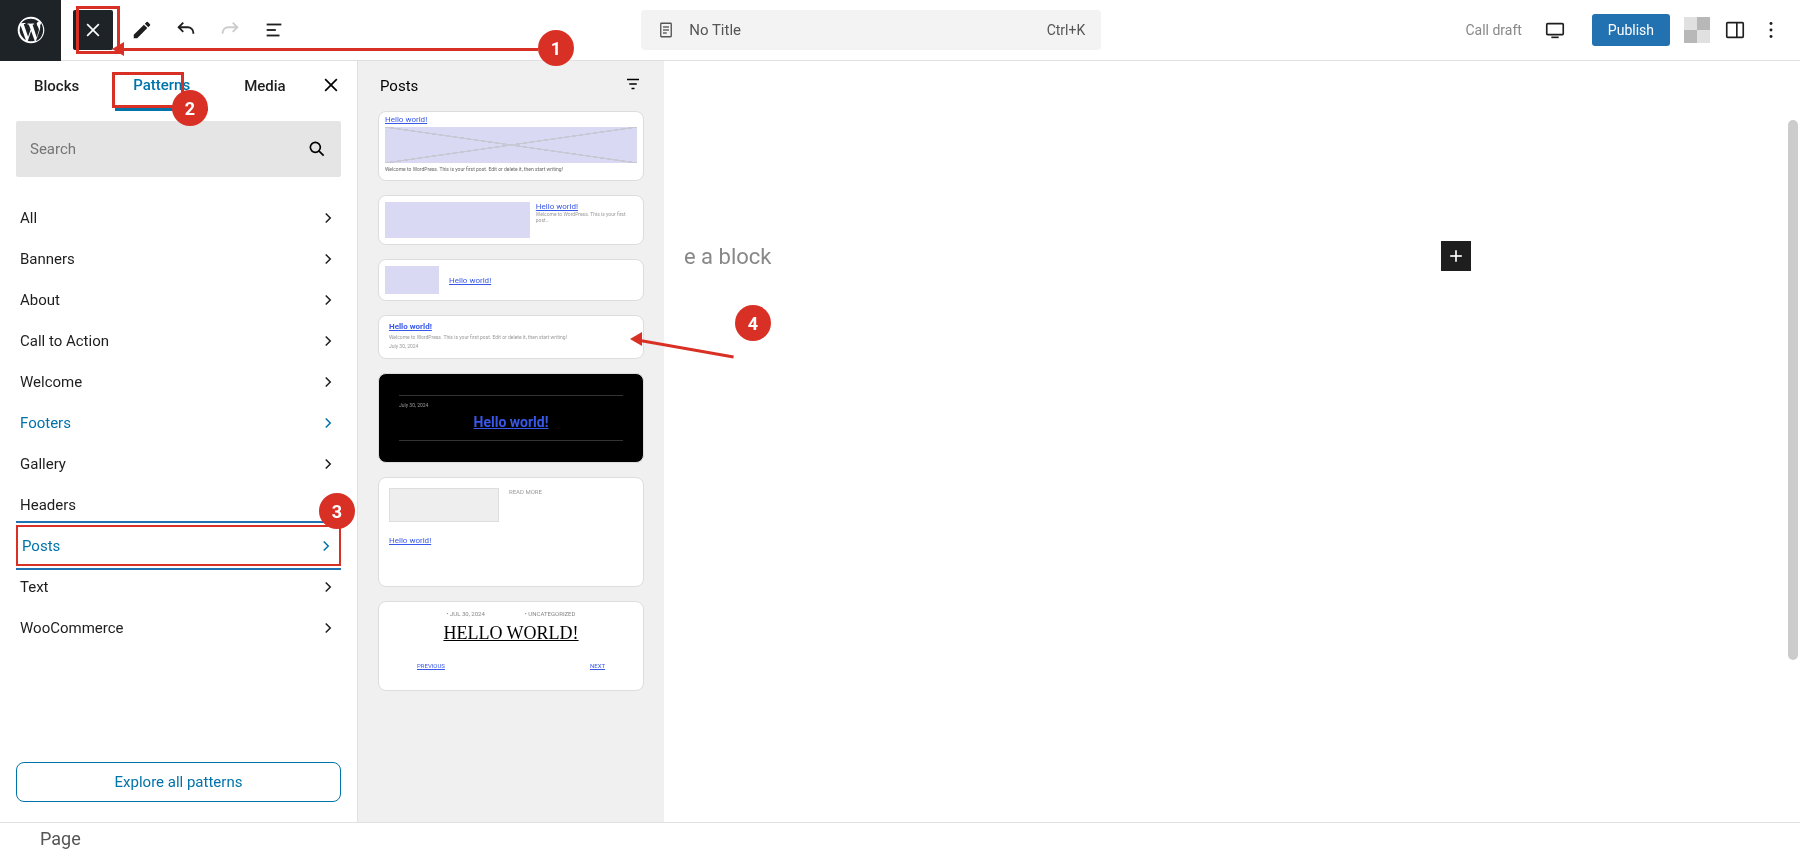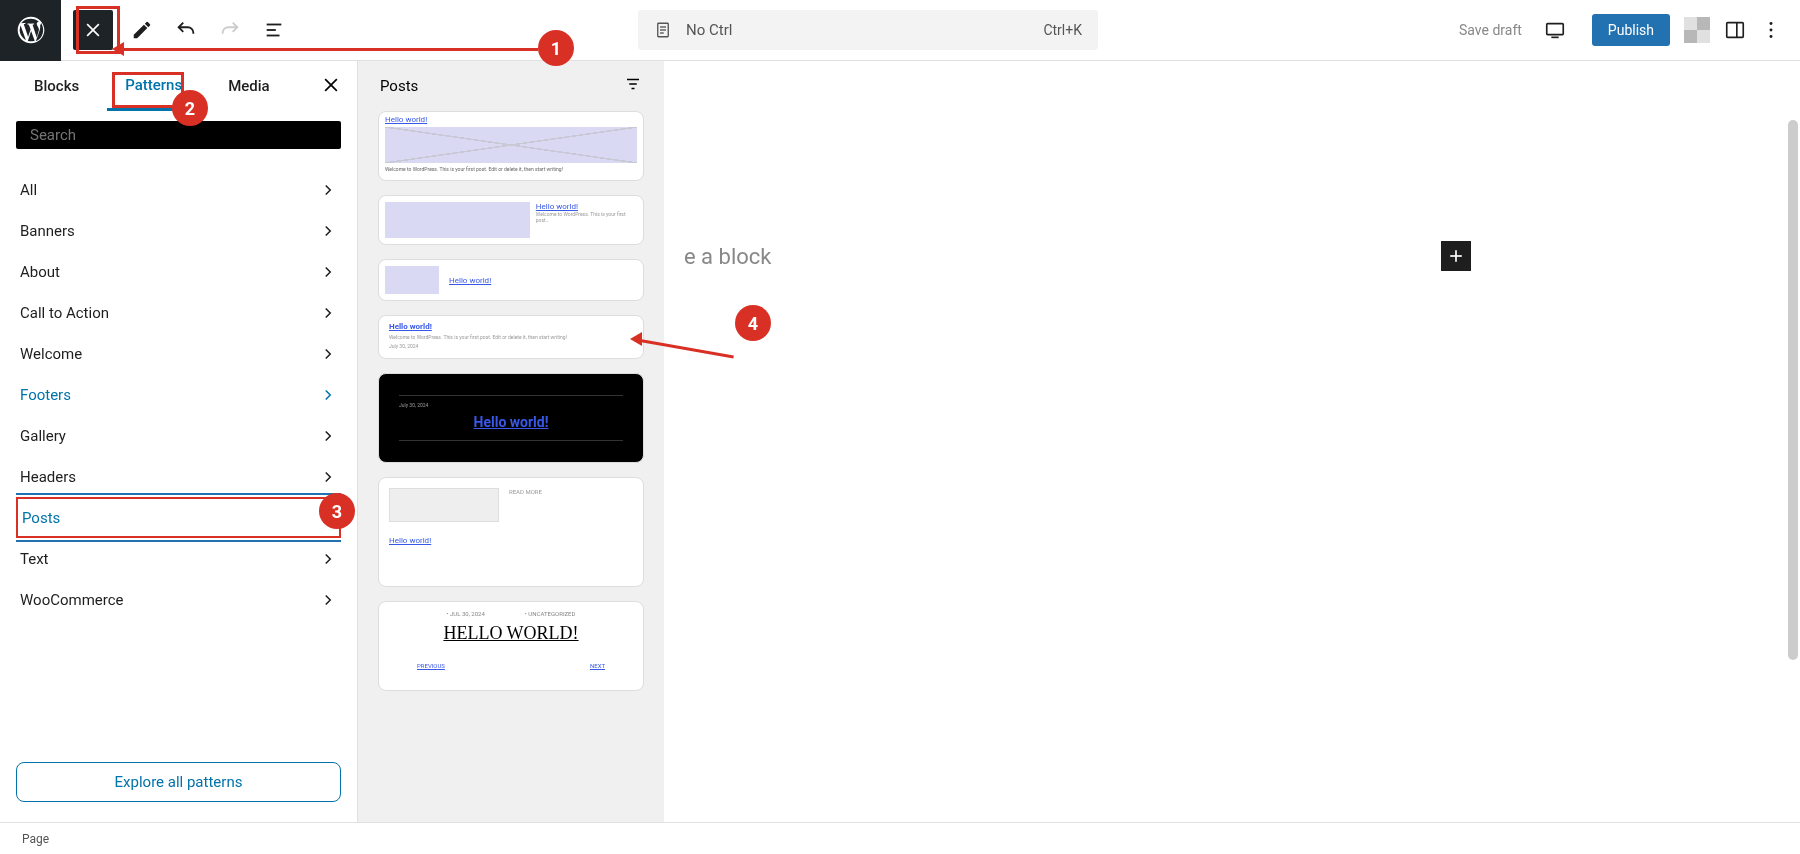--- a/index.html
+++ b/index.html
@@ -18,25 +18,25 @@
 .title-box .shortcut { font-size: 14px; color: #555; }
 .right-tools { display: flex; align-items: center; gap: 14px; padding-right: 18px; }
 .save-draft { color: #888; font-size: 14px; cursor: pointer; padding: 6px 8px;}
 .publish-btn { background: #2271b1; color: #fff; border: none; padding: 8px 16px; border-radius: 3px; font-size: 14px; cursor: pointer; margin-left: 12px; }
 .pixel-icon { width: 26px; height: 26px; background: conic-gradient(#888 0 25%, #ccc 0 50%, #888 0 75%, #ccc 0); opacity: 0.6; }
 .icon-btn-top { cursor: pointer; color: #1e1e1e; display: flex; }
 
 .main-area { display: flex; height: calc(100% - 61px - 32px); }
 
 .sidebar1 { width: 358px; border-right: 1px solid #e0e0e0; display: flex; flex-direction: column; padding: 0 16px; }
-.tabs { display: flex; align-items: center; height: 50px; gap: 10px; position: relative; }
+.tabs { display: flex; align-items: center; height: 50px; gap: 18px; position: relative; }
 .tab { padding: 14px 18px; font-size: 15px; cursor: pointer; color: #1e1e1e; font-weight: 500; }
 .tab.active { color: #0073aa; border-bottom: 3px solid #0073aa; }
 .close-tabs { position: absolute; right: 0; top: 14px; cursor: pointer; }
-.search-box { margin-top: 10px; background: #000000; height: 28px; display: flex; align-items: center; padding: 0 14px; border-radius: 2px; }
+.search-box { margin-top: 10px; background: #e5e5e5; height: 56px; display: flex; align-items: center; padding: 0 14px; border-radius: 2px; }
 .search-box input { flex: 1; border: none; background: transparent; outline: none; font-size: 15px; color: #666; }
 .cats { margin-top: 20px; flex: 1; overflow-y: auto; }
 .cat-item { display: flex; align-items: center; justify-content: space-between; height: 41px; cursor: pointer; font-size: 15px; color: #1e1e1e; padding: 0 4px; }
 .cat-item.footers { color: #0073aa; }
 .explore-btn { border: 1px solid #0073aa; color: #0073aa; text-align: center; padding: 10px; margin: 20px 0; cursor: pointer; font-size: 15px; border-radius: 8px; }
 
 .sidebar2 { width: 306px; background: #f0f0f0; display: flex; flex-direction: column; }
 .sidebar2-head { display: flex; justify-content: space-between; align-items: center; padding: 14px 22px; font-size: 15px; }
 .previews { flex: 1; overflow-y: auto; padding: 0 20px 20px 20px; display: flex; flex-direction: column; gap: 14px; }
 .preview-card { background: #fff; border: 1px solid #ddd; border-radius: 8px; position: relative; }
@@ -67,21 +67,21 @@
 .pc7 { height: 90px; padding: 8px; display: flex; flex-direction: column; align-items: center; }
 .pc7 .meta { display: flex; gap: 40px; font-size: 6px; color: #888; }
 .pc7 .title { font-size: 18px; font-family: Georgia, serif; text-decoration: underline; margin-top: 6px; }
 .pc7 .nav { display: flex; justify-content: space-between; width: 100%; font-size: 6px; color: #3858e9; text-decoration: underline; margin-top: 18px; padding: 0 30px;}
 
 .canvas { flex: 1; position: relative; padding-top: 180px; padding-left: 20px;}
 .canvas-row { display: flex; align-items: center; gap: 670px; }
 .canvas-placeholder { font-size: 22px; color: #888; }
 .add-block-btn { width: 30px; height: 30px; background: #1e1e1e; color: #fff; display: flex; align-items: center; justify-content: center; cursor: pointer; }
 
-.footer { height: 32px; border-top: 1px solid #e0e0e0; display: flex; align-items: center; padding-left: 22px; font-size: 12px; color: #555; }
+.footer { height: 32px; border-top: 1px solid #e0e0e0; display: flex; align-items: center; padding-left: 40px; font-size: 18px; color: #555; }
 
 
 .annotation-box { position: absolute; border: 3px solid #d93025; z-index: 100; pointer-events: none; }
 .annotation-circle { position: absolute; width: 36px; height: 36px; border-radius: 50%; background: #d93025; color: #fff; display: flex; align-items: center; justify-content: center; font-size: 18px; font-weight: bold; z-index: 101; pointer-events: none; }
 .arrow-line { position: absolute; background: #d93025; height: 3px; z-index: 100; pointer-events: none; }
 .arrow-head { position: absolute; width: 0; height: 0; z-index: 100; pointer-events: none; }
 .selected-cat { border: 2px solid #d93025; outline: 2px solid #2271b1; outline-offset: 2px; color: #0073aa !important; }
 
 svg.chev { width: 18px; height: 18px; }
 .scrollbar-fake { position: absolute; right: 2px; top: 120px; width: 10px; height: 540px; background: #ccc; border-radius: 5px;}
@@ -128,26 +128,26 @@
       </span>
   </div>
   <div class="title-center">
     <div class="title-box">
       <svg width="18" height="18" viewBox="0 0 24 24" fill="none" stroke="currentColor" stroke-width="1.8">
           <rect x="5" y="3" width="14" height="18" rx="1"></rect>
           <line x1="8" y1="8" x2="16" y2="8"></line>
           <line x1="8" y1="12" x2="16" y2="12"></line>
           <line x1="8" y1="16" x2="13" y2="16"></line>
         </svg>
-      <span class="doc-title">No Ctrl</span>
+      <span class="doc-title">No Title</span>
       <span class="shortcut">Ctrl+K</span>
     </div>
   </div>
   <div class="right-tools">
-    <span class="save-draft">Save draft</span>
+    <span class="save-draft">Call draft</span>
     <span class="icon-btn-top">
         <svg width="22" height="22" viewBox="0 0 24 24" fill="none" stroke="currentColor" stroke-width="1.8">
           <rect x="3" y="5" width="18" height="12" rx="1"></rect>
           <line x1="8" y1="20" x2="16" y2="20"></line>
         </svg>
       </span>
     <button class="publish-btn">Publish</button>
     <div class="pixel-icon"></div>
     <span class="icon-btn-top">
         <svg width="22" height="22" viewBox="0 0 24 24" fill="none" stroke="currentColor" stroke-width="1.8">

